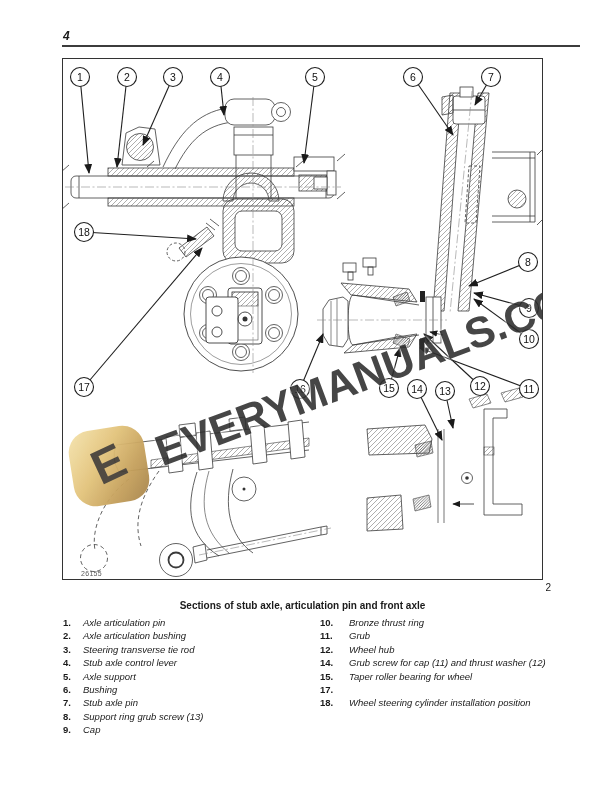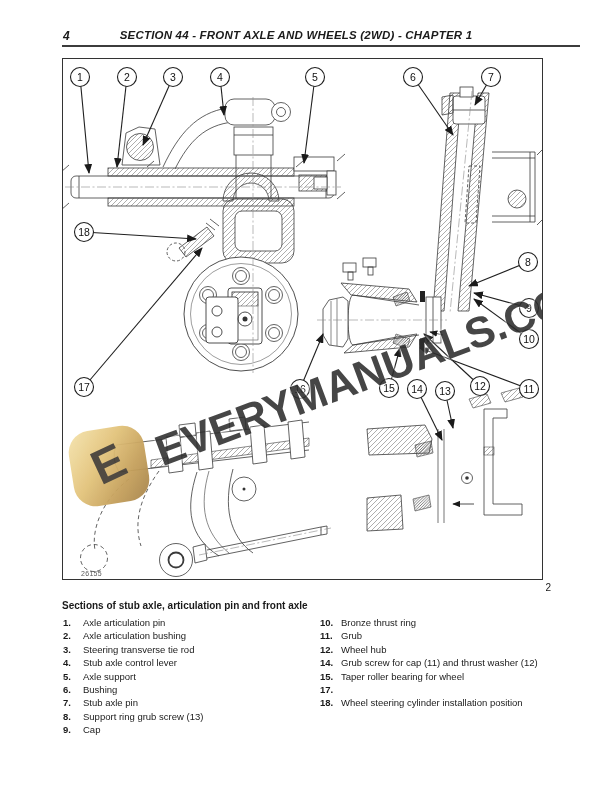--- a/index.html
+++ b/index.html
@@ -26,39 +26,38 @@
            font-size:48px;font-weight:800;color:#474138;}
   .wm-text{position:absolute;left:86px;top:372px;height:46px;line-height:46px;white-space:nowrap;
            font-size:43px;font-weight:800;letter-spacing:0px;color:#2d2d2d;
            transform:rotate(-20.5deg);transform-origin:0 0;opacity:.88;
            text-shadow:0 0 2px #fff,0 0 4px rgba(255,255,255,.85);}
   .fig-code{position:absolute;left:18px;top:511px;font-size:7px;color:#5a5a5a;letter-spacing:.3px;}
 
   .fig-number{position:absolute;left:62px;top:582px;width:489px;text-align:right;font-size:10px;}
 
   
-  .caption{position:absolute;left:62px;top:600px;width:481px;text-align:left;
+  .caption{position:absolute;left:62px;top:600px;width:481px;text-align:center;
            font-size:10px;font-weight:700;}
   .parts{position:absolute;left:63px;top:616px;width:500px;display:flex;}
   .parts-col{display:flex;flex-direction:column;}
   .parts-col.left{width:257px;}
   .parts-col.right{width:243px;}
   .part-row{display:flex;height:13.4px;line-height:13.4px;font-size:9.5px;}
   .part-num{font-weight:700;flex:none;}
   .parts-col.left  .part-num{width:12px;margin-right:8px;}
-  .parts-col.right .part-num{width:17px;margin-right:4px;}
-  .part-text{flex:1;}
+  .parts-col.right .part-num{width:17px;margin-right:12px;}
+  .part-text{flex:1;font-style:italic;}
 </style>
 </head>
 <body>
 
 <div class="page">
 
   <div class="hdr-pagenum">4</div>
-  <div class="hdr-title">SECTION 44 - FRONT AXLE AND WHEELS (2WD) - CHAPTER 1</div>
   <div class="hdr-rule"></div>
 
   <div class="figure-box">
     <svg width="481" height="522" viewBox="62 58 481 522">
       <defs>
         <pattern id="h" patternUnits="userSpaceOnUse" width="5" height="5">
           <path d="M0,5 L5,0" stroke="#777" stroke-width="0.6"></path>
         </pattern>
         <pattern id="hd" patternUnits="userSpaceOnUse" width="2.8" height="2.8">
           <path d="M0,2.8 L2.8,0" stroke="#444" stroke-width="0.7"></path>

